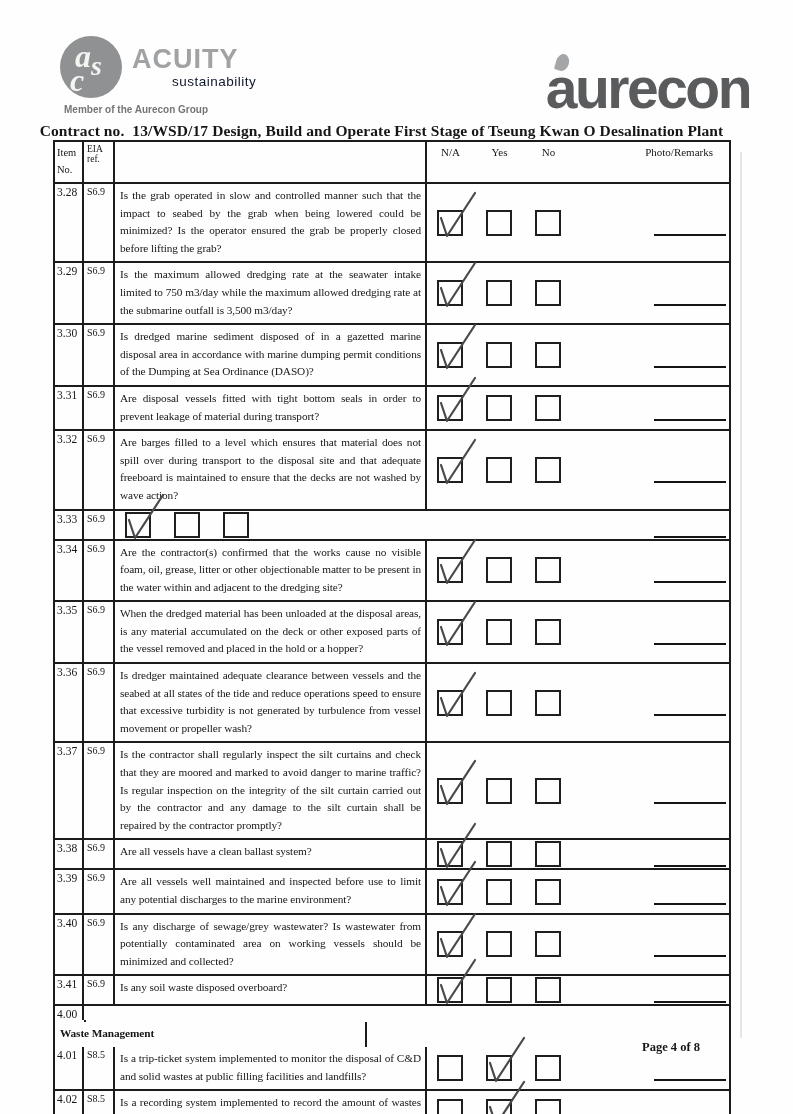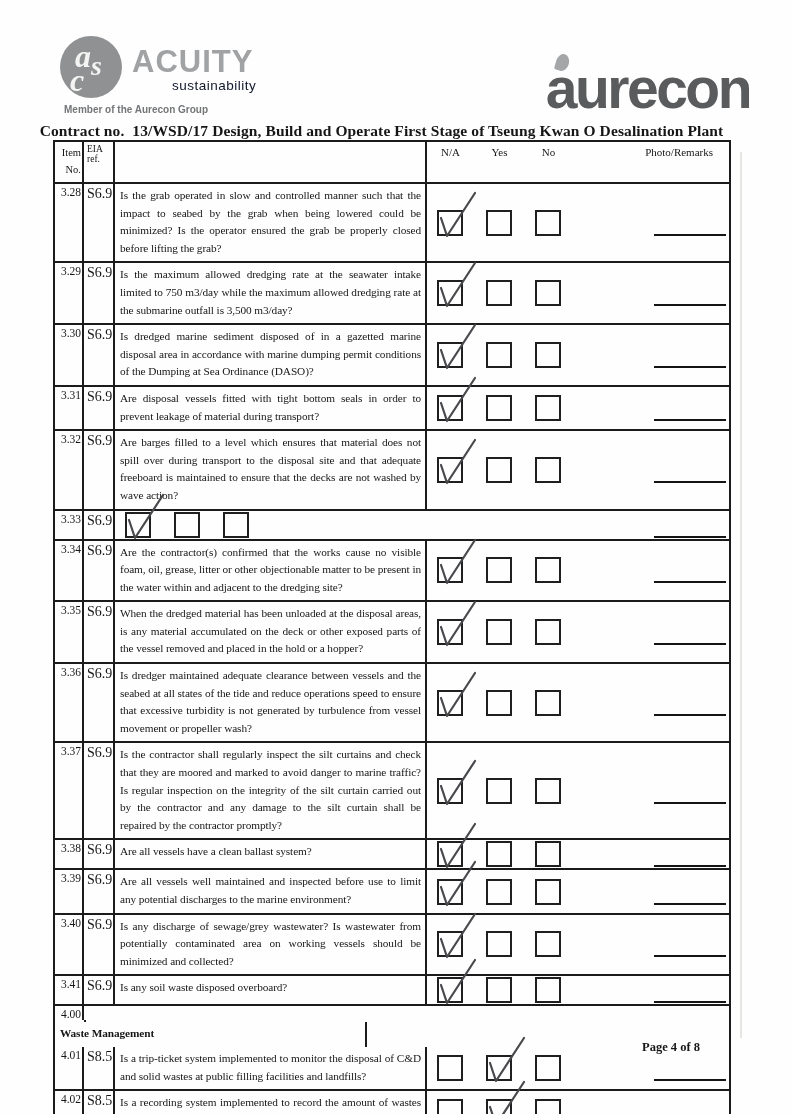--- a/index.html
+++ b/index.html
@@ -12,39 +12,39 @@
   
   .brandbar { position:absolute; top:36px; left:60px; width:690px; display:flex; justify-content:space-between; align-items:flex-start; }
   .acuity { display:flex; flex-direction:column; }
   .acuity-top { display:flex; align-items:flex-start; }
   .acu-circle { width:62px; height:62px; border-radius:50%; background:#8f9193; position:relative; flex:none; }
   .acu-circle span { position:absolute; color:#f4f4f2; font-family:"Liberation Serif", serif; font-style:italic; font-weight:700; line-height:1; }
   .acu-m1 { top:4px;  left:15px; font-size:32px; }
   .acu-m2 { top:16px; left:31px; font-size:28px; }
   .acu-m3 { top:28px; left:10px; font-size:32px; }
   .acu-names { margin-left:10px; padding-top:10px; font-family:"Liberation Sans", sans-serif; }
-  .acu-name { font-size:31px; font-weight:700; color:#a0a2a4; letter-spacing:1px; line-height:1; }
+  .acu-name { font-size:27px; font-weight:700; color:#a0a2a4; letter-spacing:1px; line-height:1; }
   .acu-sub  { font-size:13.5px; color:#0f172a; margin-top:1px; margin-left:40px; letter-spacing:0.5px; }
   .acu-tagline { margin-top:6px; margin-left:4px; font-family:"Liberation Sans", sans-serif; font-size:10px; font-weight:700; color:#737577; }
 
   .aurecon { position:relative; margin-top:18px; padding-top:8px; }
   .aur-accent { position:absolute; top:0px; left:10px; width:13px; height:17px; background:#a4a6a8; border-radius:60% 60% 60% 12%; transform:rotate(16deg); }
   .aur-word { font-family:"Liberation Sans", sans-serif; font-weight:700; font-size:57px; line-height:0.92; color:#5a5b5d; letter-spacing:-2.5px; }
 
   
   .doc-title { position:absolute; top:122px; left:0; right:30px; text-align:center; font-weight:700; font-size:15.5px; letter-spacing:0.1px; }
 
   
   .checklist { position:absolute; top:140px; left:53px; width:678px; border:2px solid #1b1b1b; background:#fefefe; }
   .trow { display:flex; border-top:2px solid #1b1b1b; min-height:30px; }
   .trow.merge-up { border-top:none; }
   .trow.section { min-height:22px;flex-direction:column; }
   .thead { display:flex; height:40px; }
-  .c-item { width:29px;  border-right:2px solid #1b1b1b; font-size:11.5px; padding:2px 1px 0 2px; flex:none;text-align:right; }
-  .c-ref  { width:31px;  border-right:2px solid #1b1b1b; font-size:14px; padding:2px 1px 0 3px; flex:none; }
+  .c-item { width:29px;  border-right:2px solid #1b1b1b; font-size:11.5px; padding:2px 1px 0 2px; flex:none; }
+  .c-ref  { width:31px;  border-right:2px solid #1b1b1b; font-size:10px; padding:2px 1px 0 3px; flex:none; }
   .c-q    { width:312px; border-right:2px solid #1b1b1b; font-size:11.3px; line-height:17.6px; letter-spacing:-0.1px;
             text-align:justify; padding:3px 4px 4px 5px; flex:none; }
   .c-q.bold { font-weight:700; text-align:left; }
   .c-ans  { flex:1; display:flex; align-items:center; padding-left:10px; position:relative; }
 
   .thead .c-item { font-size:10.5px; white-space:pre-line; line-height:17px; }
   .thead .c-ref  { font-size:9.5px; }
   .thead .c-ans  { align-items:flex-start; padding-top:4px; }
   .h-opt { width:27px; margin-right:22px; text-align:center; font-size:11px; flex:none; }
   .h-remarks { margin-left:auto; margin-right:16px; font-size:11px; }

